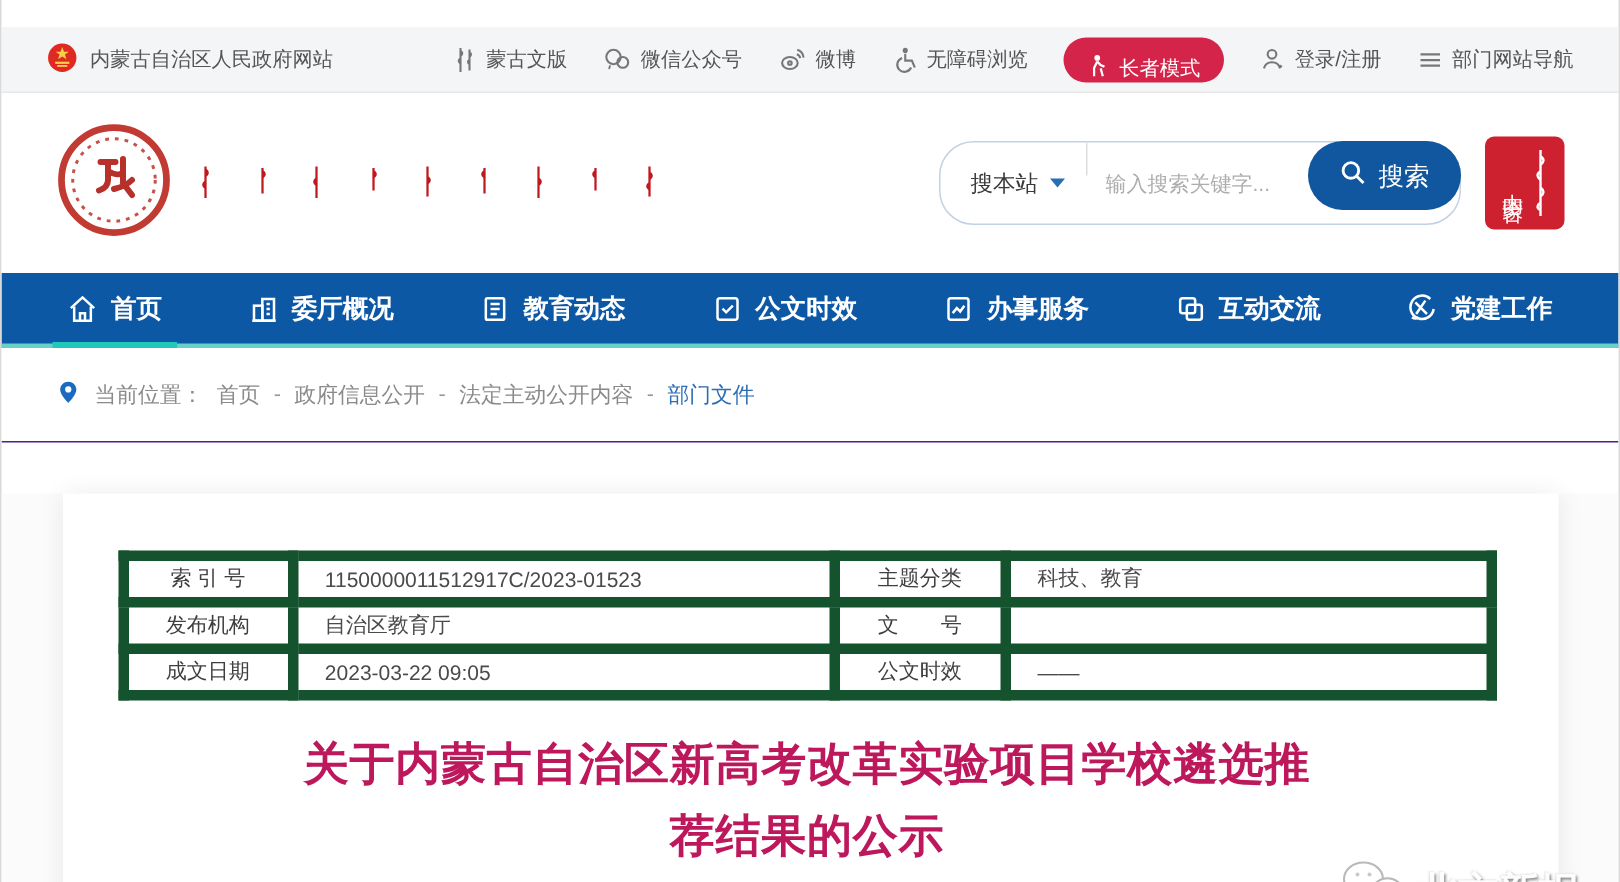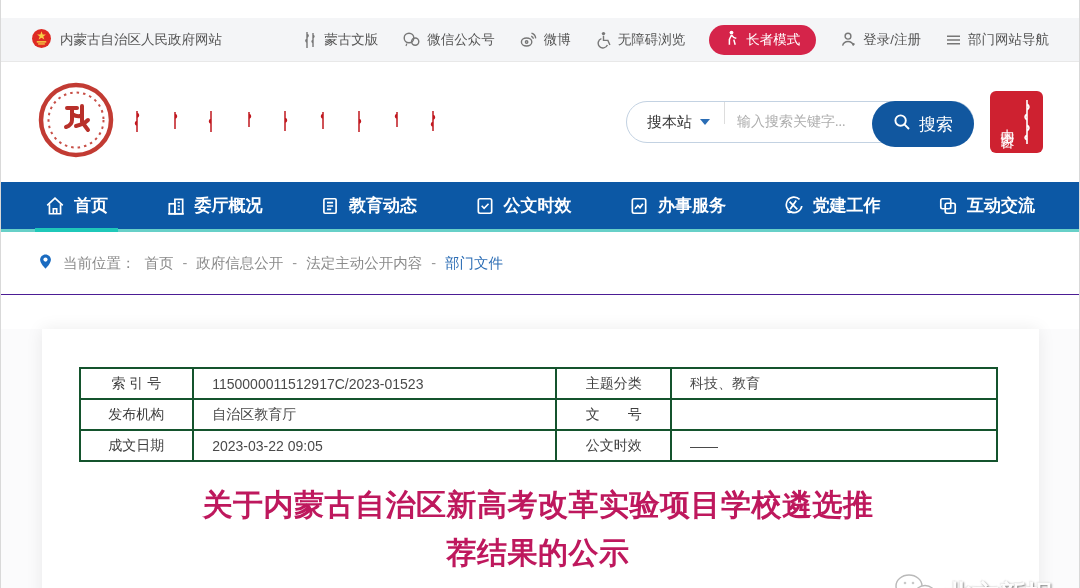--- a/index.html
+++ b/index.html
@@ -13,40 +13,40 @@
   .topbar {
     height:44px; background:#f4f5f7; border-bottom:1px solid #e8e8e8;
     display:flex; align-items:center; padding:0 30px; font-size:13.5px; color:#555;margin-top:18px;
   }
   .site-brand { display:flex; align-items:center; gap:8px; cursor:pointer; }
   .topbar-right { margin-left:auto; display:flex; align-items:center; gap:24px; }
   .topbar-link { display:flex; align-items:center; gap:6px; color:#555; cursor:pointer; white-space:nowrap; }
   .topbar-link svg { display:block; }
   .elder-btn {
     background:#d5244a; color:#fff; border:none; border-radius:16px;
-    height:30px; padding:0 16px; display:flex; align-items:center; gap:7px;
+    height:30px; padding:0 16px; display:flex; align-items:flex-end; gap:7px;
     font-size:13.5px; cursor:pointer; font-family:inherit;
   }
   
   .header { height:120px; background:#fff; display:flex; align-items:center; padding:0 36px; }
   .logo-group { display:flex; align-items:center; gap:12px; }
   .brand-title {
     font-family:"DejaVu Serif","Liberation Serif",serif;
     font-size:35px; font-weight:bold; color:#c0181f; letter-spacing:7px; line-height:1.15;
   }
   .brand-mongolian { margin-top:4px; }
   .search-area { margin-left:auto; display:flex; align-items:center; gap:16px; }
   .search-pill {
-    width:348px; height:42px; border:1px solid #c3d2e2; border-radius:23px;
+    width:348px; height:56px; border:1px solid #c3d2e2; border-radius:23px;
     display:flex; background:#fff; position:relative;
   }
   .search-scope { display:flex; align-items:center; gap:8px; padding:0 14px 0 20px; font-size:15px; color:#3a3a3a; cursor:pointer; white-space:nowrap; }
   .caret-down { width:0; height:0; border-left:5px solid transparent; border-right:5px solid transparent; border-top:6px solid #2a6db5; }
   .search-divider { width:1px; height:22px; background:#ddd; }
-  .search-input { border:none; outline:none; flex:1; min-width:0; padding:0 8px 0 12px; font-size:14px; color:#333; background:transparent; font-family:Liberation Serif, serif; }
+  .search-input { border:none; outline:none; flex:1; min-width:0; padding:0 8px 0 12px; font-size:14px; color:#333; background:transparent; font-family:Liberation Sans, sans-serif; }
   .search-input::placeholder { color:#adadad; }
   .search-btn {
     position:absolute; right:-1px; top:-1px; height:46px; padding:0 21px;
     background:#11579f; color:#fff; border:none; border-radius:23px;
     display:flex; align-items:center; gap:8px; font-size:17px; cursor:pointer; font-family:inherit;
   }
   .header-stamp {
     width:53px; height:62px; background:#ce2130; border-radius:6px;
     display:flex; align-items:center; justify-content:center; gap:3px; padding:5px;
   }
@@ -74,21 +74,21 @@
   .crumb-sep { color:#9a9a9a; }
   .crumb-current { color:#2d6eb5; cursor:pointer; }
   
   .content { height:310px; background:#fbfbfc; position:relative; }
   .card {
     width:997px; height:276px; margin:34px auto 0;
     background:#fff; box-shadow:0 0 16px rgba(0,0,0,0.08);
     padding:38px 41px 0 37px;
   }
   table.doc-table { width:100%; border-collapse:collapse; table-layout:fixed; font-size:14px; color:#4a4a4a; }
-  .doc-table td { border:2px solid #14532d; height:31px; padding:0; }
+  .doc-table td { border:7px solid #14532d; height:31px; padding:0; }
   .doc-table td.lbl { text-align:center; color:#3f3f3f; }
   .doc-table td.val { padding-left:18px; }
   .article-title {
     width:692px; margin:19px auto 0; text-align:center;
     font-size:30px; font-weight:bold; color:#be185d; line-height:48px; letter-spacing:0.5px;
   }
   
   .watermark {
     position:absolute; right:26px; bottom:22px; display:flex; align-items:center; gap:6px;
     color:#fdfdfd; font-size:27px; font-weight:bold;
@@ -279,35 +279,35 @@
       <svg width="20" height="20" viewBox="0 0 18 18" fill="none" stroke="#fff" stroke-width="1.5">
           <rect x="3" y="2.5" width="12" height="13" rx="1.5"></rect>
           <path d="M5.5 11.5 l2.5-3 2 2 2.5-3.5"></path>
         </svg>
     </span>
     <span>办事服务</span>
   </div>
   <div class="nav-item">
     <span>
       <svg width="20" height="20" viewBox="0 0 18 18" fill="none" stroke="#fff" stroke-width="1.5">
+          <rect x="2.5" y="2.5" width="9" height="9" rx="1.5"></rect>
+          <rect x="6.5" y="6.5" width="9" height="9" rx="1.5"></rect>
+        </svg>
+    </span>
+    <span>互动交流</span>
+  </div>
+  <div class="nav-item">
+    <span>
+      <svg width="20" height="20" viewBox="0 0 18 18" fill="none" stroke="#fff" stroke-width="1.5">
           <path d="M14 3 a7 7 0 1 0 2 6"></path>
           <path d="M5 5 l7 7 M11 4 l-5.5 8"></path>
           <path d="M3 14 q2 1.5 4 0"></path>
         </svg>
     </span>
     <span>党建工作</span>
-  </div>
-  <div class="nav-item">
-    <span>
-      <svg width="20" height="20" viewBox="0 0 18 18" fill="none" stroke="#fff" stroke-width="1.5">
-          <rect x="2.5" y="2.5" width="9" height="9" rx="1.5"></rect>
-          <rect x="6.5" y="6.5" width="9" height="9" rx="1.5"></rect>
-        </svg>
-    </span>
-    <span>互动交流</span>
   </div>
 </div>
 
 <div class="breadcrumb">
   <span>
     <svg width="17" height="19" viewBox="0 0 18 18">
         <path d="M9 1.5 C5.9 1.5 3.3 4 3.3 7.1 C3.3 11.2 9 16.5 9 16.5 C9 16.5 14.7 11.2 14.7 7.1 C14.7 4 12.1 1.5 9 1.5 Z" fill="#1a6bc0"></path>
         <circle cx="9" cy="7" r="2.2" fill="#fff"></circle>
       </svg>
   </span>

